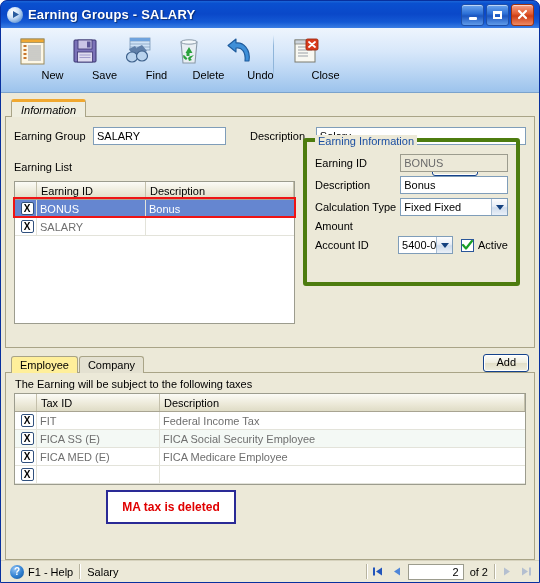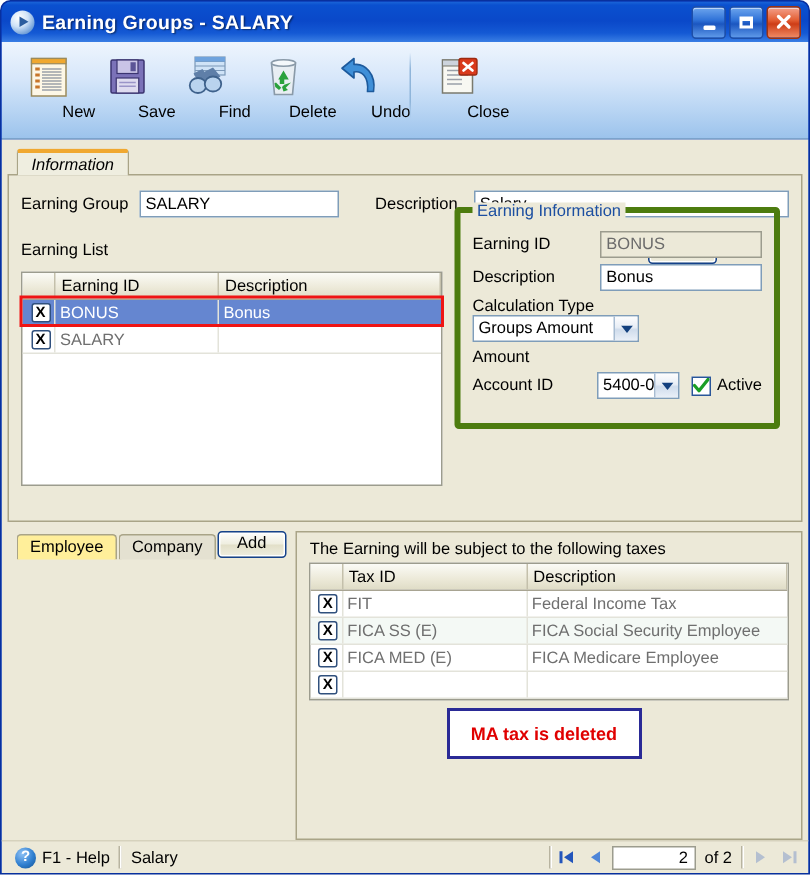--- a/index.html
+++ b/index.html
@@ -257,21 +257,21 @@
     border: 1px solid #2a5699;
     background: #fff;
     display:flex; align-items:center; justify-content:center;
     flex: 0 0 13px;
   }
 
   
   .lowerpanel {
     flex: 1 1 auto;
     margin-top: 7px;
-    display: flex; flex-direction: row;
+    display: flex; flex-direction: column;
     position: relative;
   }
   .lower-tabstrip { height: 18px; display: flex; align-items: flex-end; padding-left: 6px; position: relative; z-index:2; }
   .ltab {
     height: 17px; box-sizing: border-box;
     padding: 0 8px;
     border: 1px solid #a9a487;
     border-bottom: none;
     border-radius: 3px 3px 0 0;
     font-size: 11px;
@@ -528,24 +528,24 @@
           <div style="display:flex; align-items:center; margin-bottom:4px;">
             <div class="lbl" style="width:88px">Earning ID</div>
             <div class="txtbox ro" style="width:111px">BONUS</div>
           </div>
 
           <div style="display:flex; align-items:center; margin-bottom:4px;">
             <div class="lbl" style="width:88px">Description</div>
             <div class="txtbox" style="width:111px">Bonus</div>
           </div>
 
-          <div style="display:flex; margin-bottom:4px;flex-direction:column;">
+          <div style="display:flex; align-items:center; margin-bottom:4px;">
             <div class="lbl" style="width:88px">Calculation Type</div>
             <div class="combo" style="width:111px">
-              <span class="cval">Groups Amount</span>
+              <span class="cval">Fixed Fixed</span>
               <span class="carrow">
                 <svg width="8" height="5" viewBox="0 0 8 5">
                     <polygon points="0,0 8,0 4,5" fill="#13407e"></polygon>
                   </svg>
               </span>
             </div>
           </div>
 
           <div style="display:flex; align-items:center; margin-bottom:4px;">
             <div class="lbl" style="width:88px">Amount</div>

